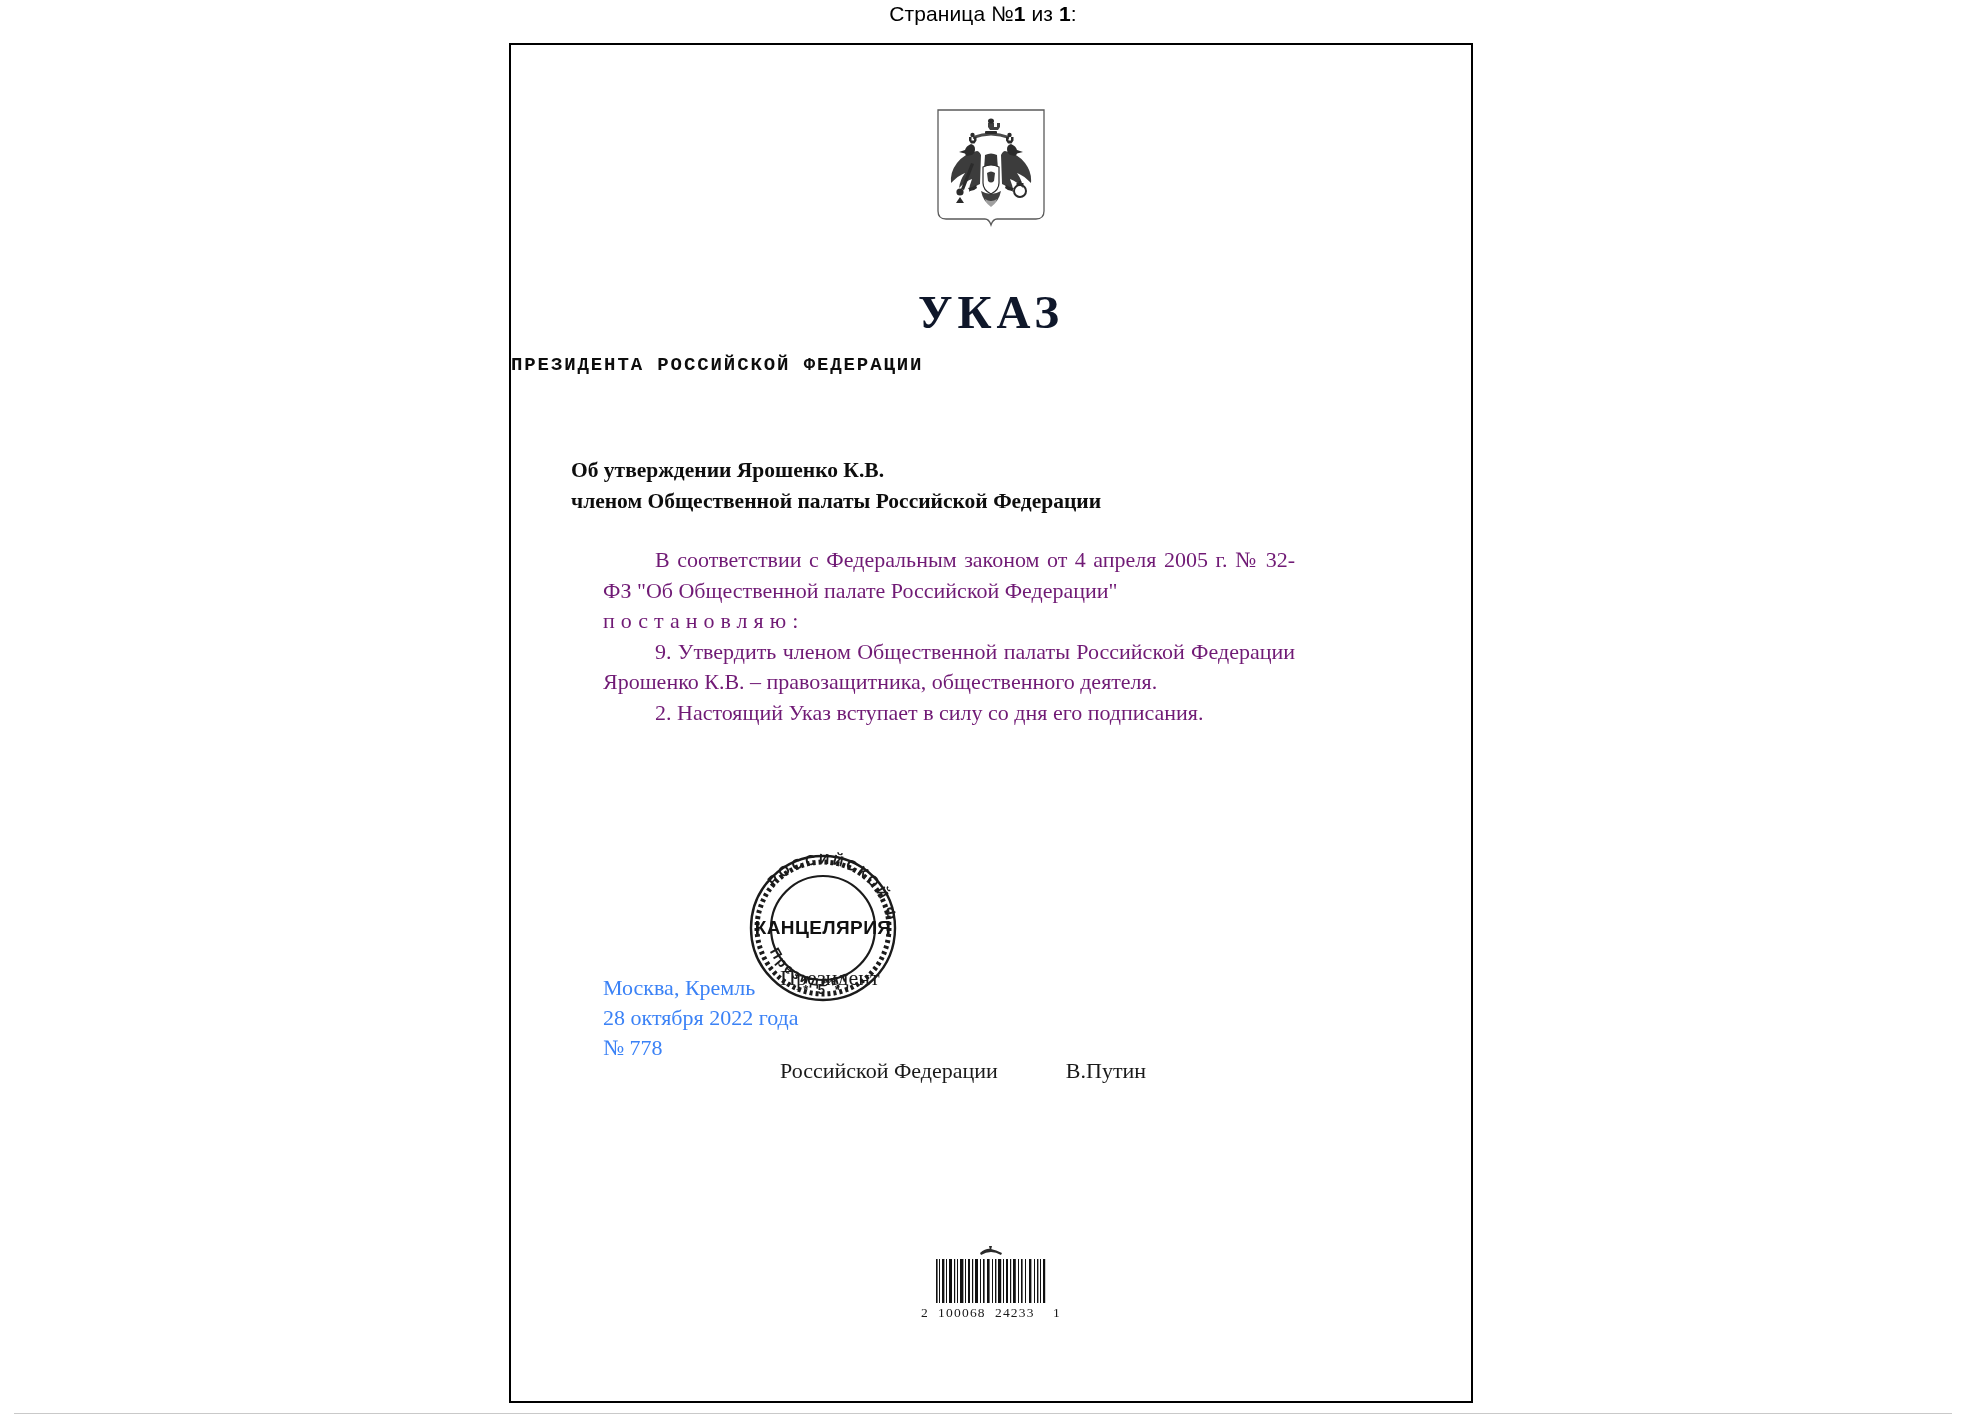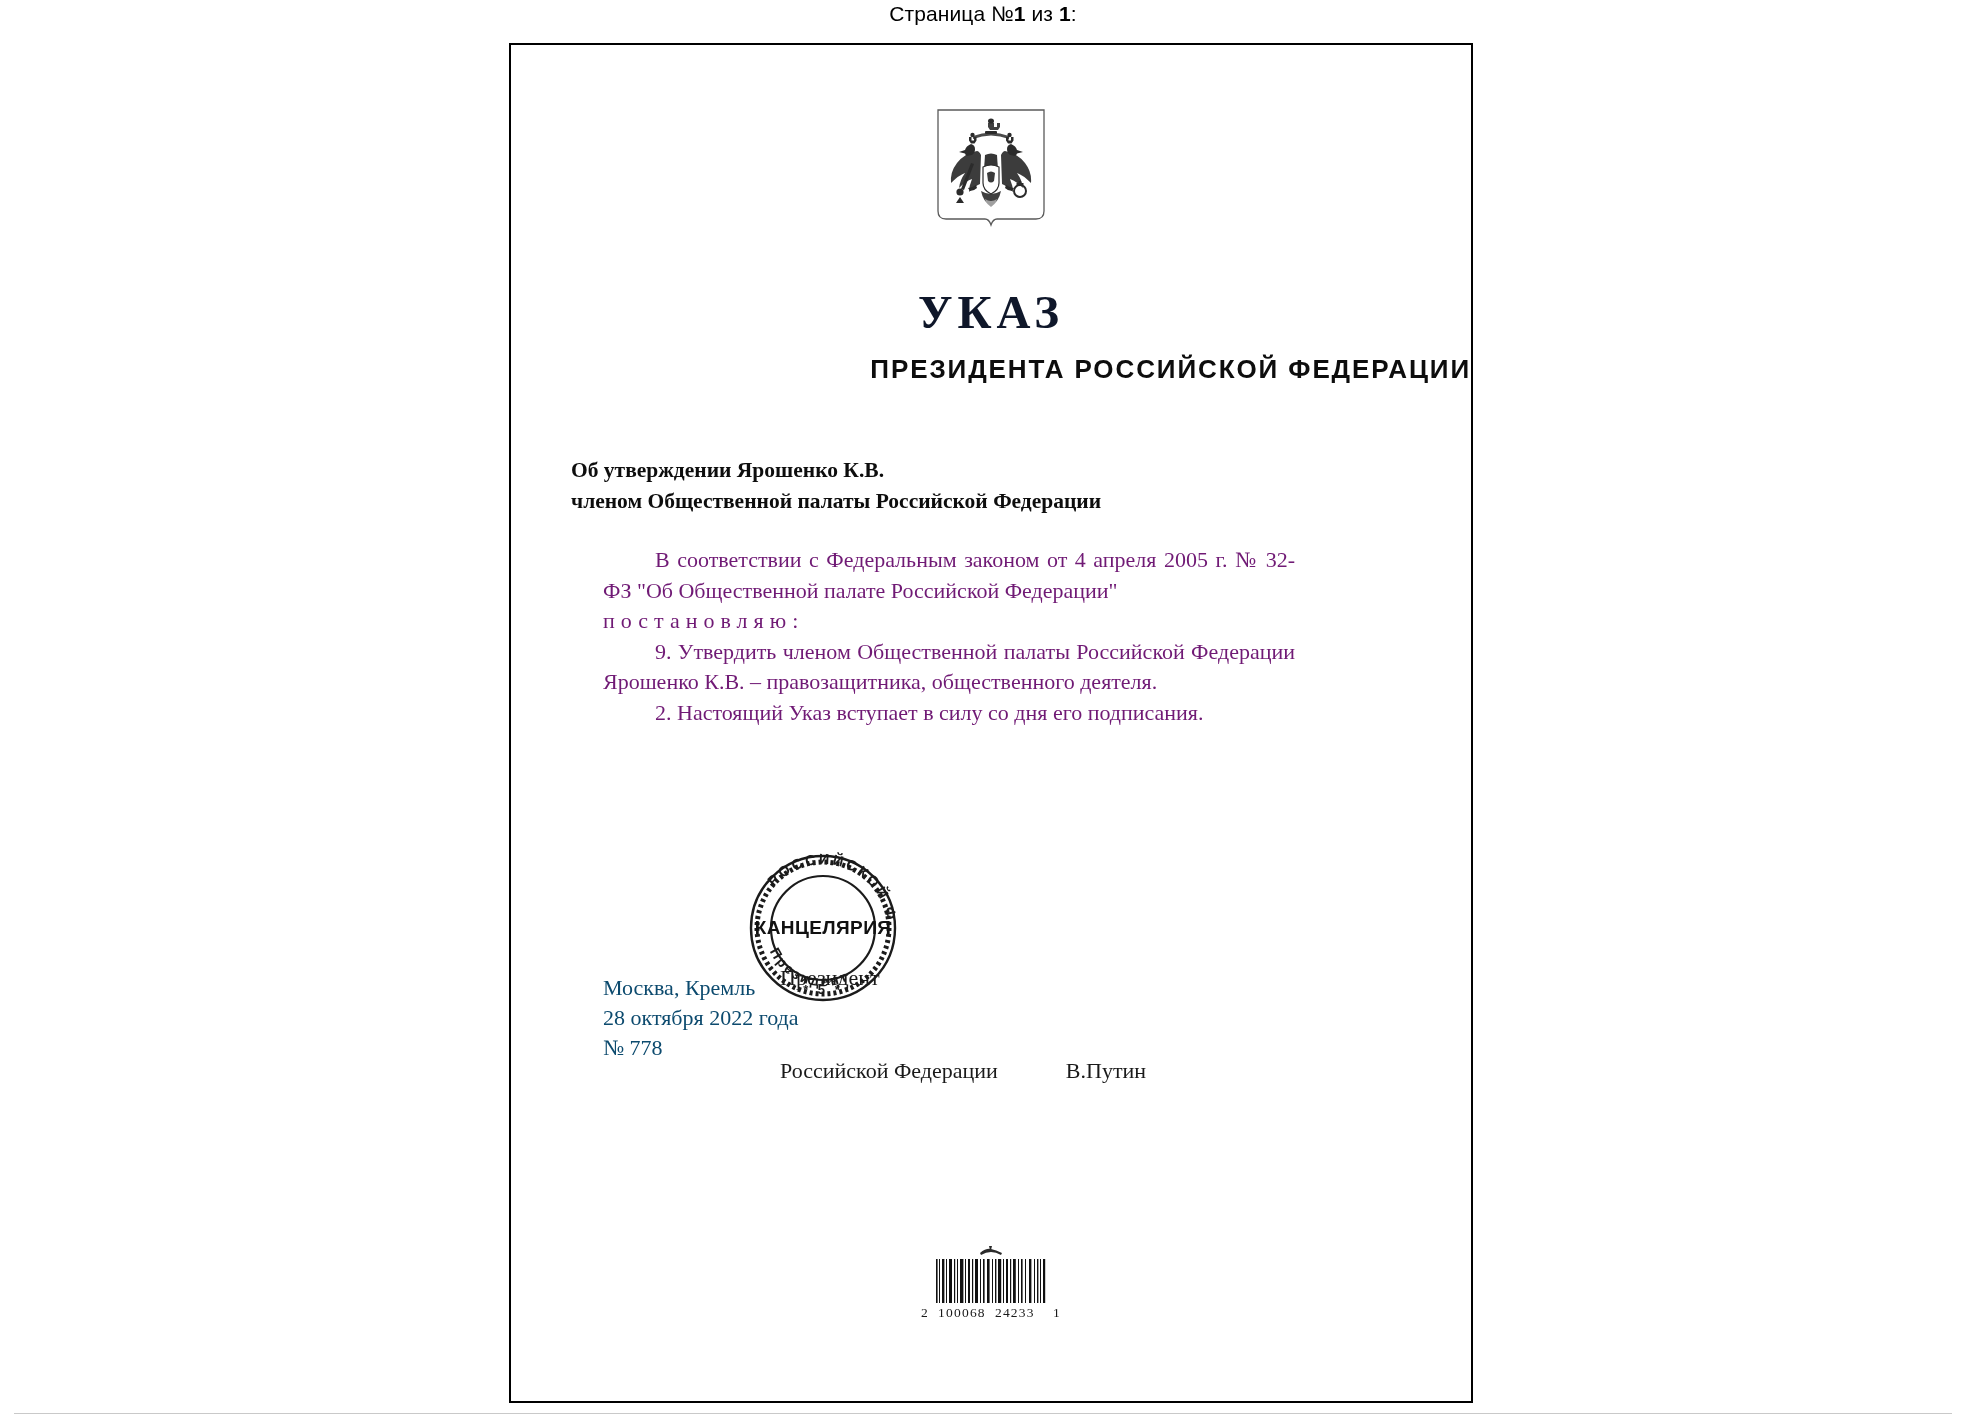--- a/index.html
+++ b/index.html
@@ -82,24 +82,24 @@
     font-size: 47px;
     letter-spacing: 5px;
     color: #0f172a;
     line-height: 1;
   }
   .title-president {
     position: absolute;
     left: 0;
     right: 0;
     top: 311px;
-    text-align: right;
-    font-family: Liberation Sans, sans-serif;
+    text-align: left;
+    font-family: Liberation Mono, monospace;
     font-weight: bold;
-    font-size: 26px;
+    font-size: 19px;
     letter-spacing: 1.9px;
     color: #0d0d0d;
     line-height: 1;
   }
 
   
   .subject {
     position: absolute;
     left: 60px;
     right: 60px;
@@ -164,21 +164,21 @@
   .sig-name { padding-left: 68px; }
 
   
   .place-date {
     position: absolute;
     left: 92px;
     top: 928px;
     font-family: "Liberation Serif", serif;
     font-size: 22px;
     line-height: 30px;
-    color: #0c4a6e;
+    color: #3b82f6;
   }
   .place-date div { white-space: pre; }
 
   
   .barcode-wrap {
     position: absolute;
     left: 0;
     right: 0;
     top: 1200px;
     display: flex;

